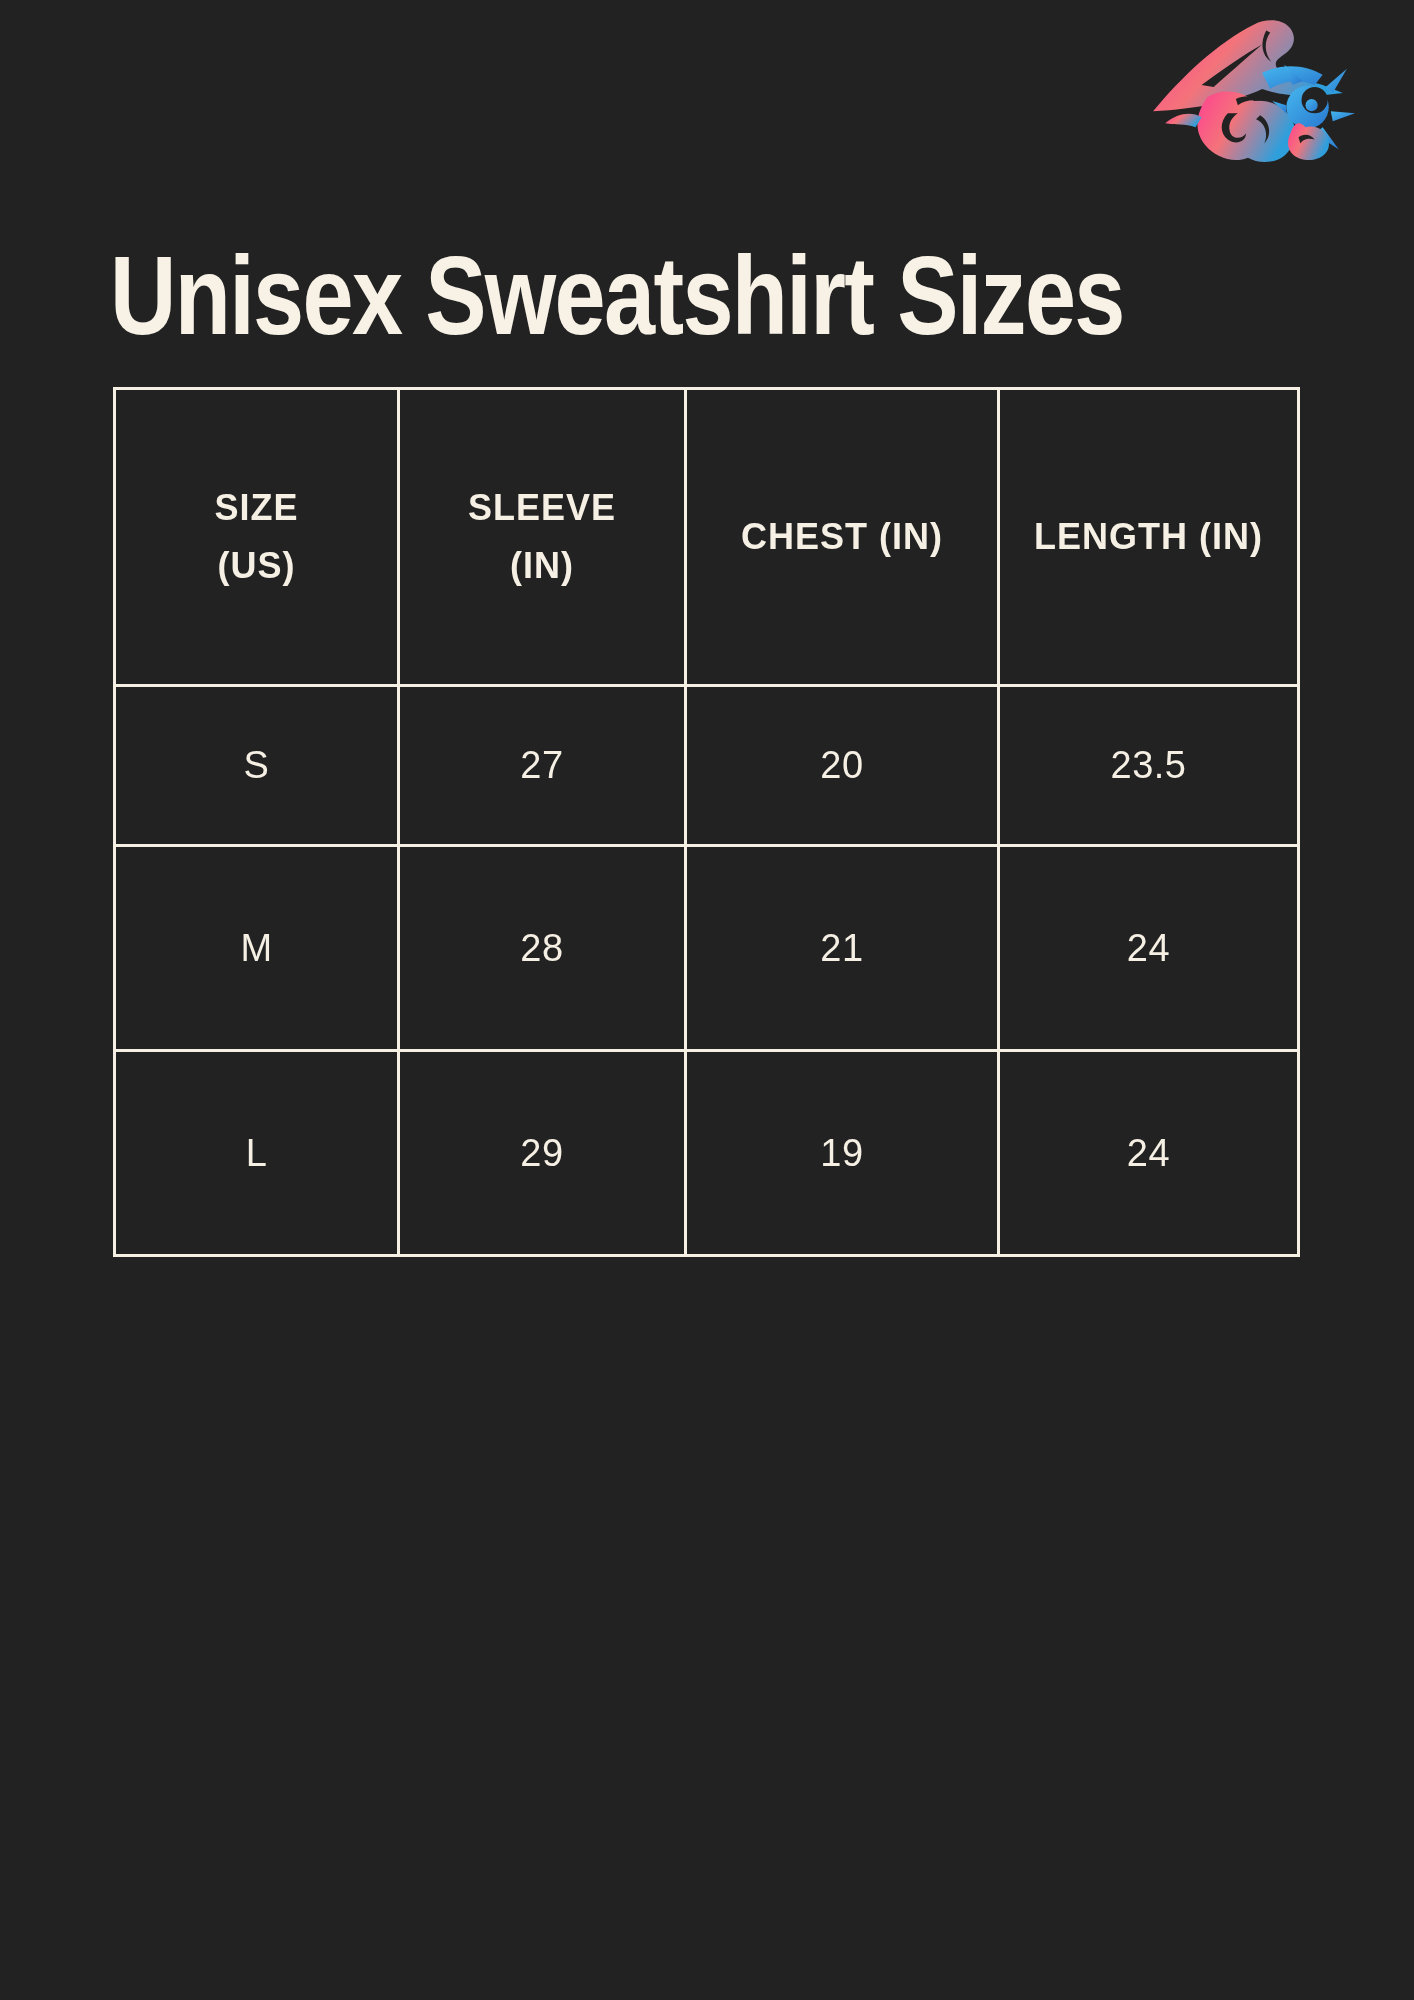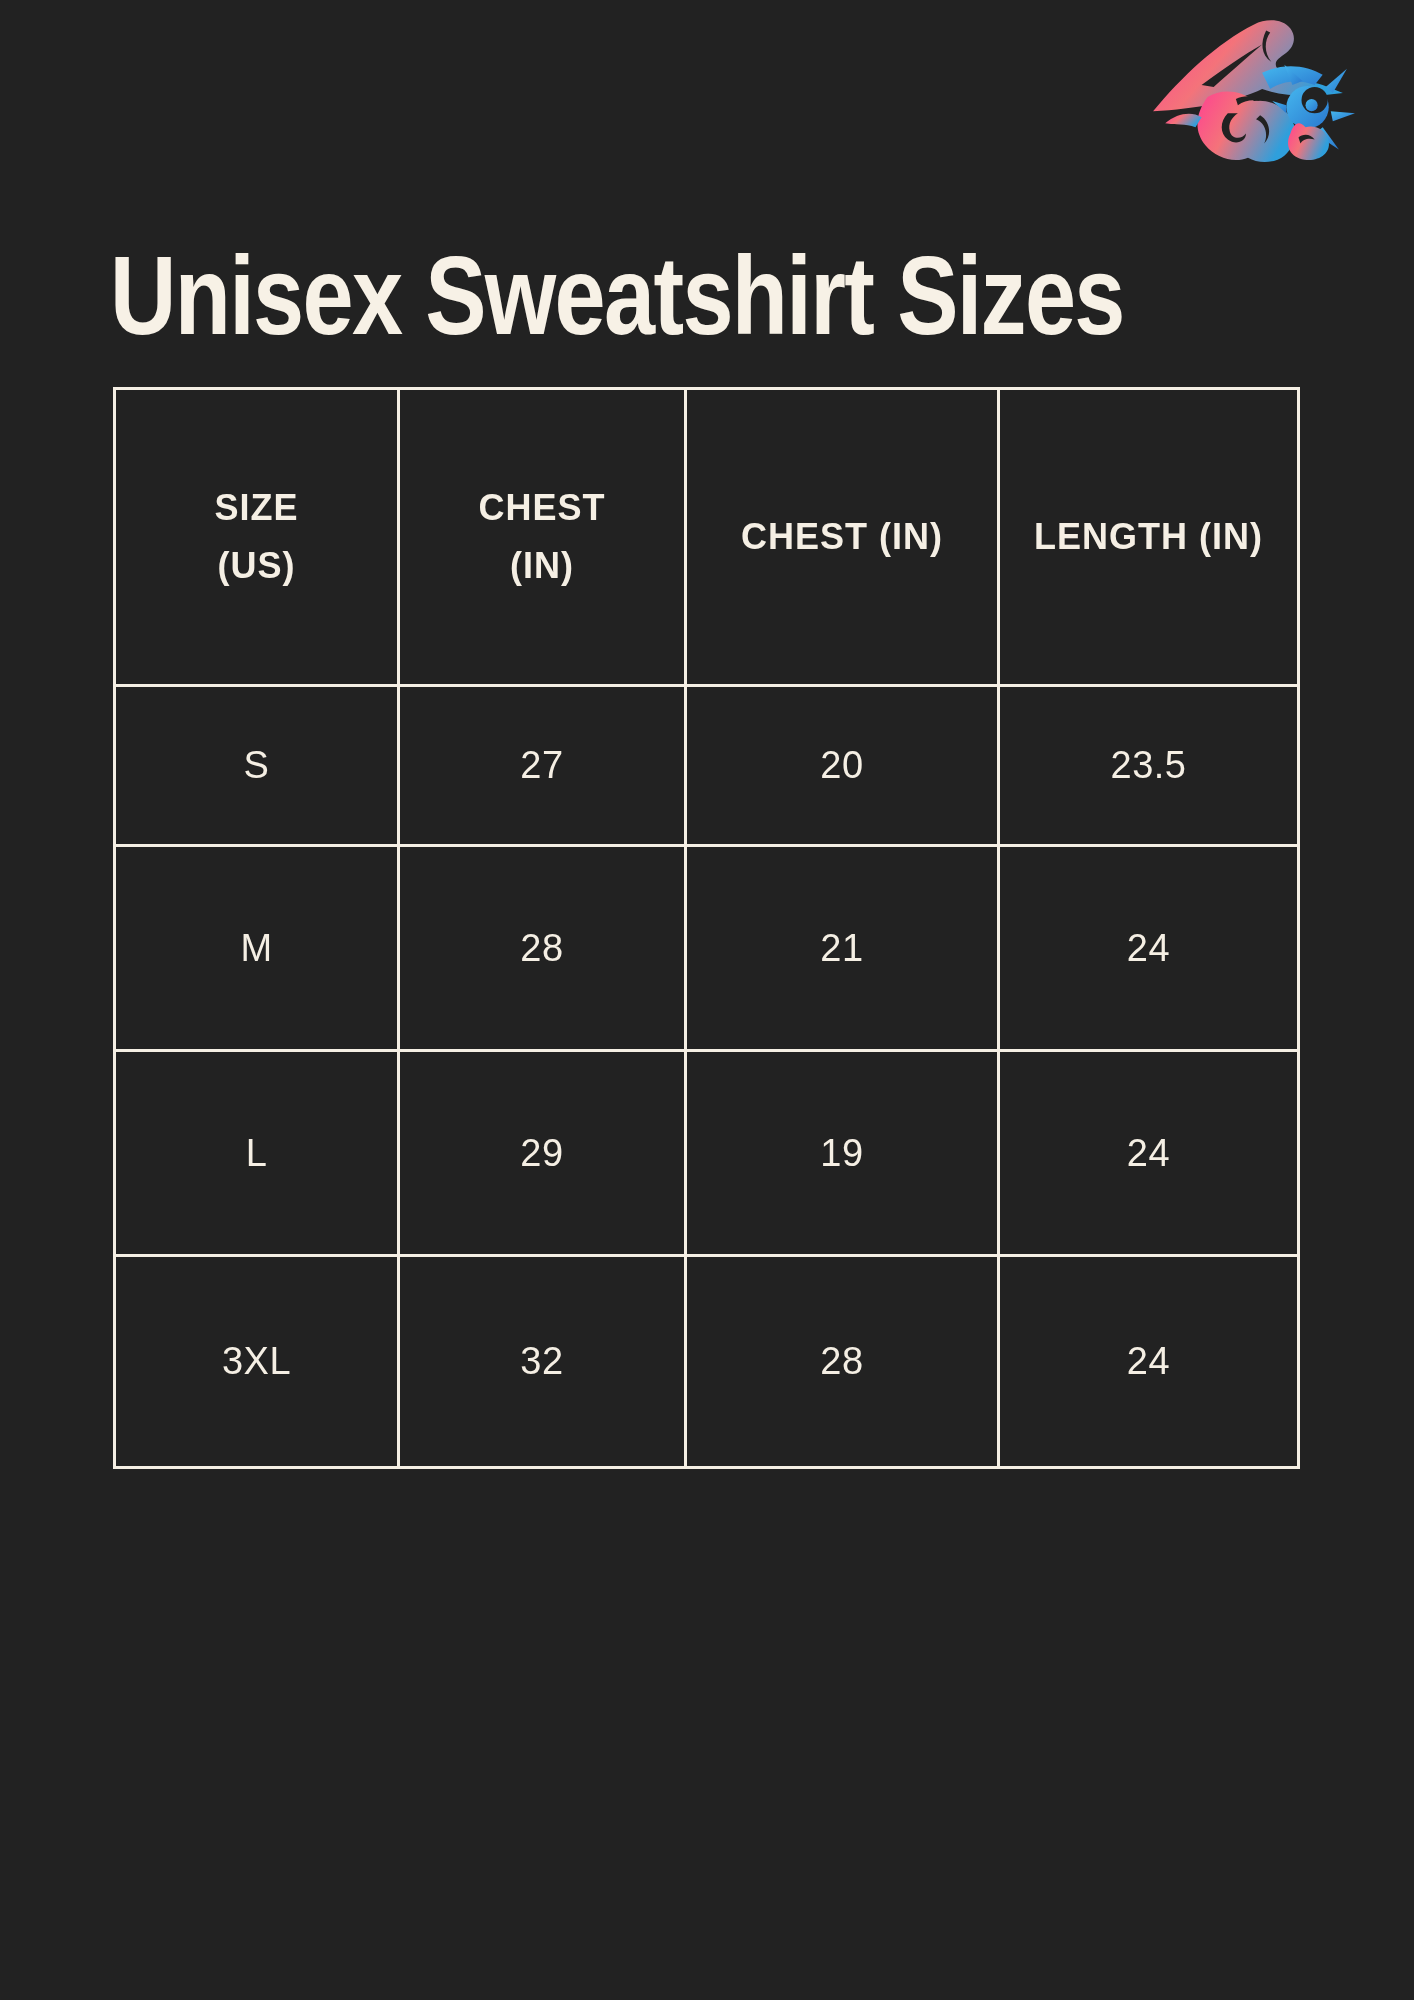--- a/index.html
+++ b/index.html
@@ -125,21 +125,21 @@
     <colgroup>
       <col style="width:284px">
       <col style="width:287px">
       <col style="width:313px">
       <col style="width:300px">
     </colgroup>
     <thead>
       <tr>
         <th>SIZE
 (US)</th>
-        <th>CHEST
+        <th>SLEEVE
 (IN)</th>
         <th>CHEST (IN)</th>
         <th>LENGTH (IN)</th>
       </tr>
     </thead>
     <tbody>
       <tr class="row-first">
         <td>S</td>
         <td>27</td>
         <td>20</td>
@@ -150,22 +150,16 @@
         <td>28</td>
         <td>21</td>
         <td>24</td>
       </tr>
       <tr>
         <td>L</td>
         <td>29</td>
         <td>19</td>
         <td>24</td>
       </tr>
-      <tr class="row-last">
-        <td>3XL</td>
-        <td>32</td>
-        <td>28</td>
-        <td>24</td>
-      </tr>
     </tbody>
   </table>
 
 </div>
 
 </body></html>

